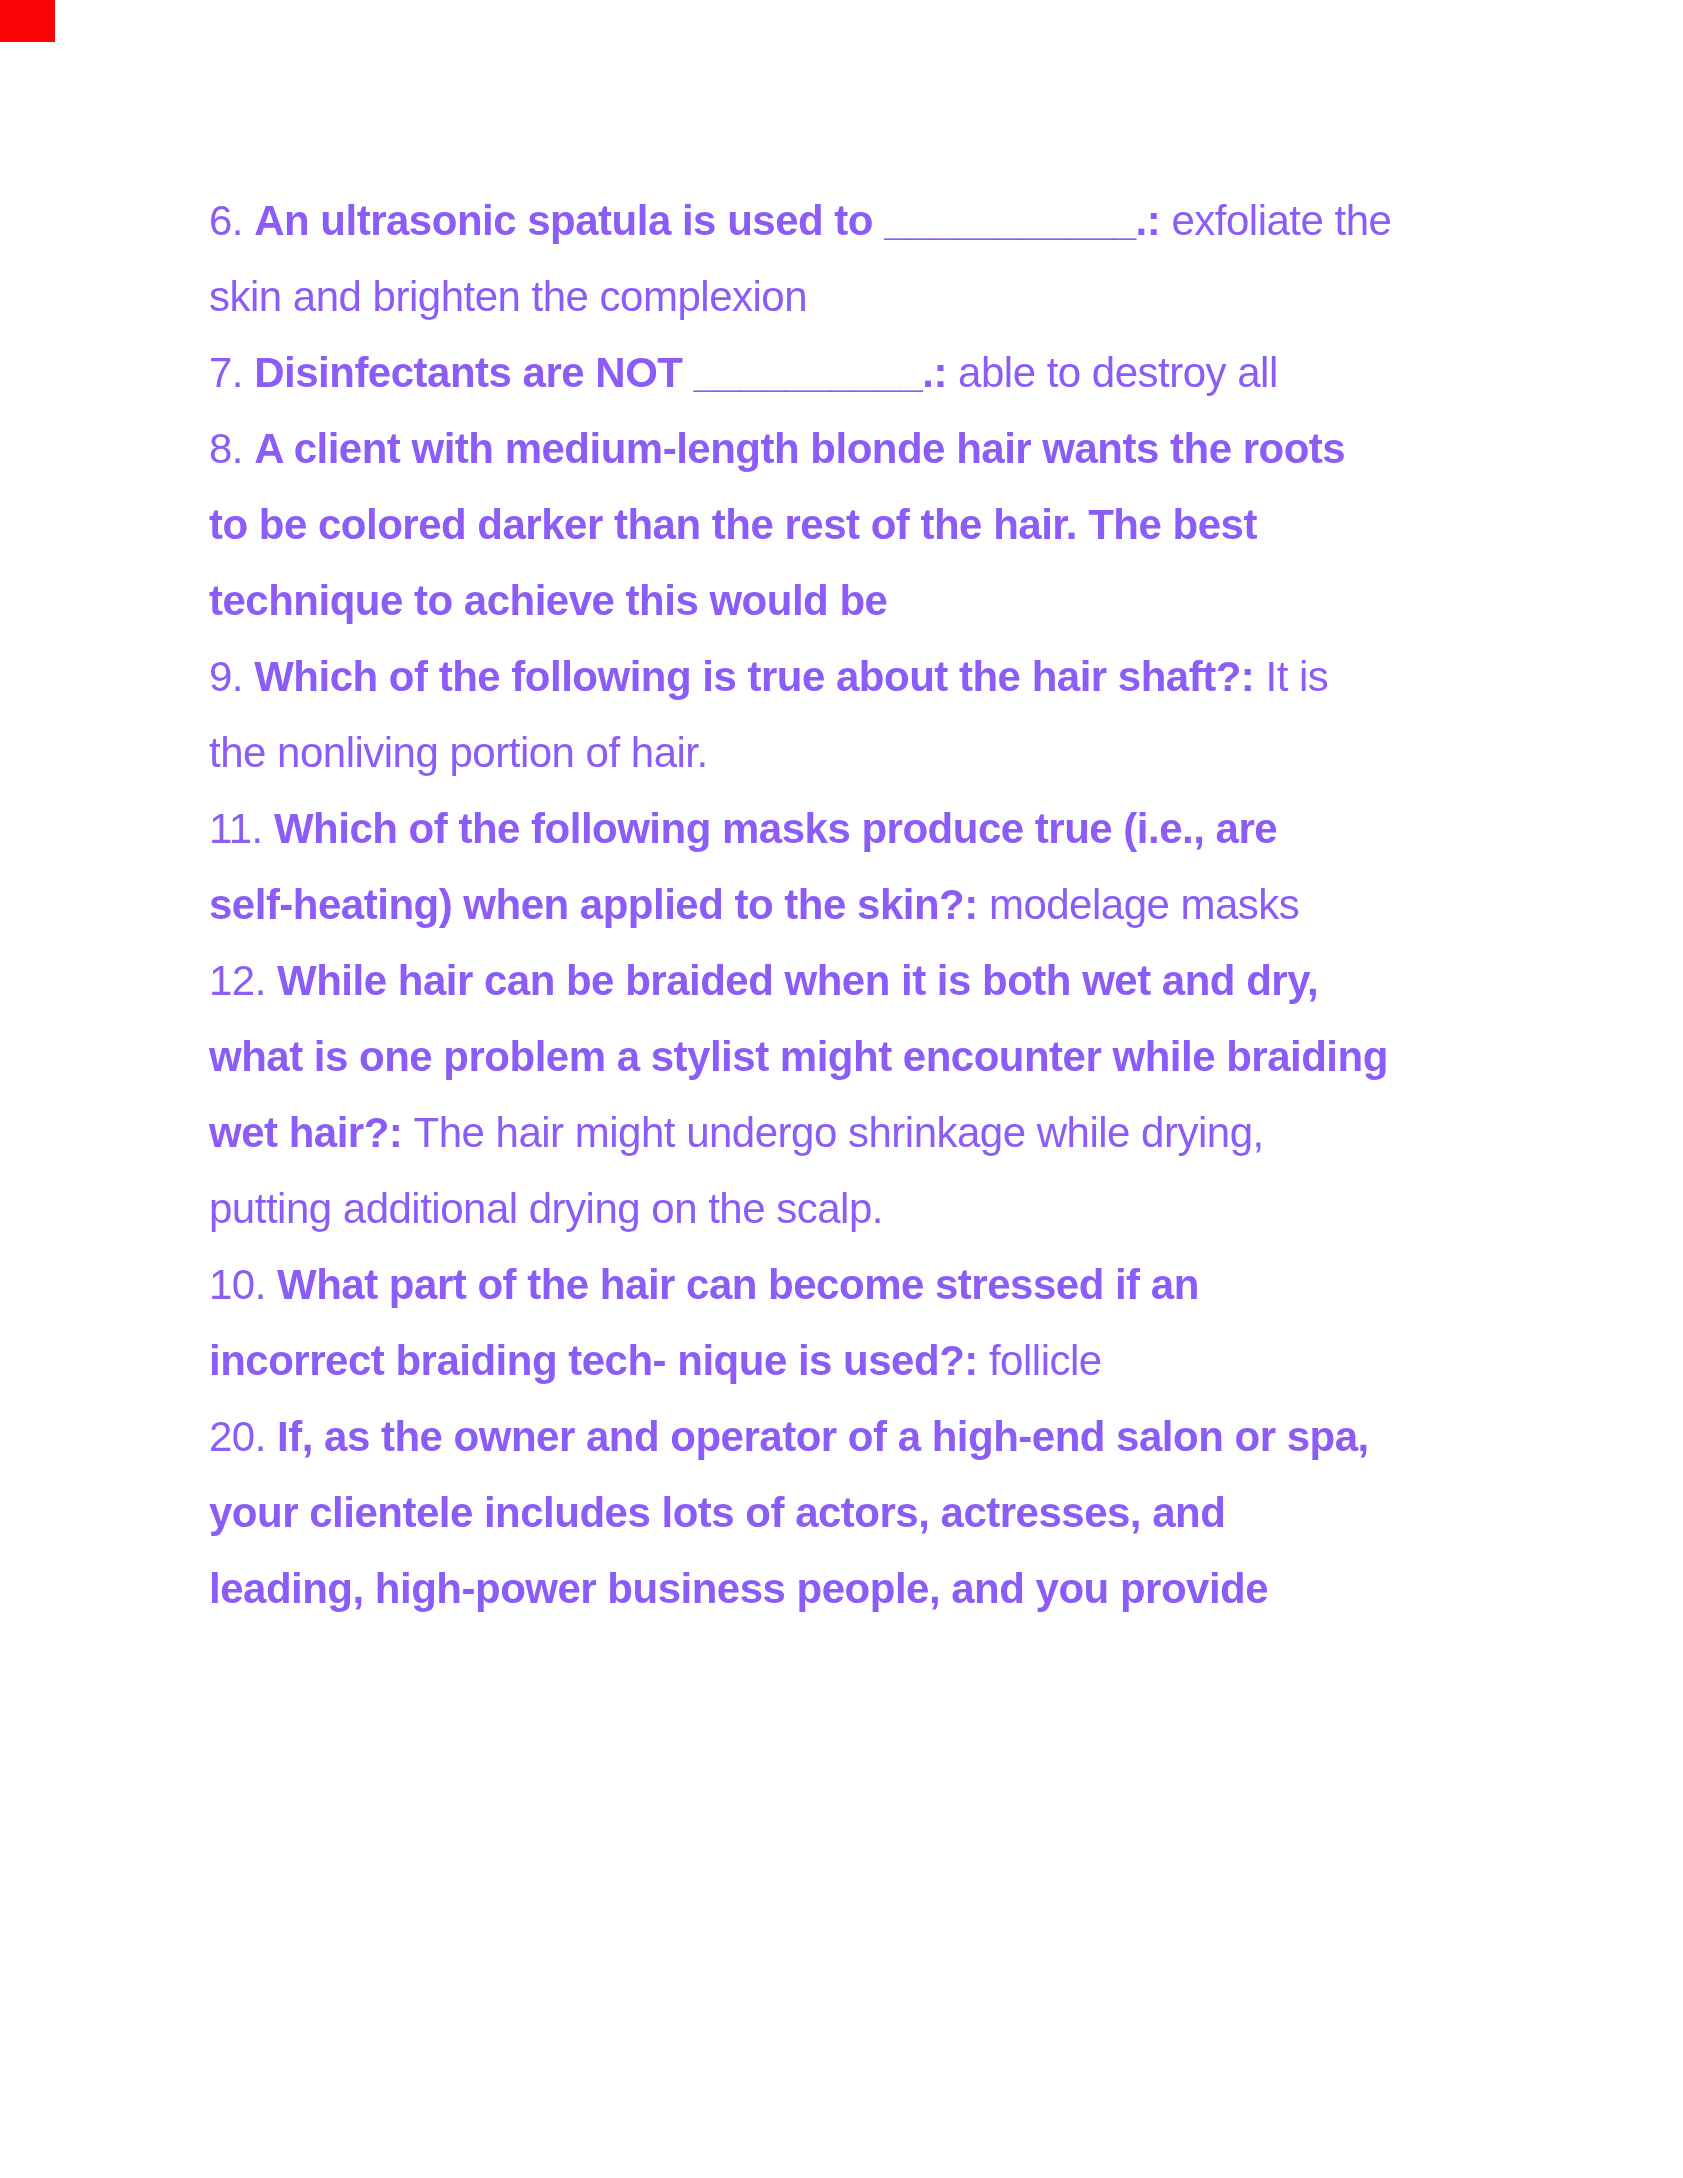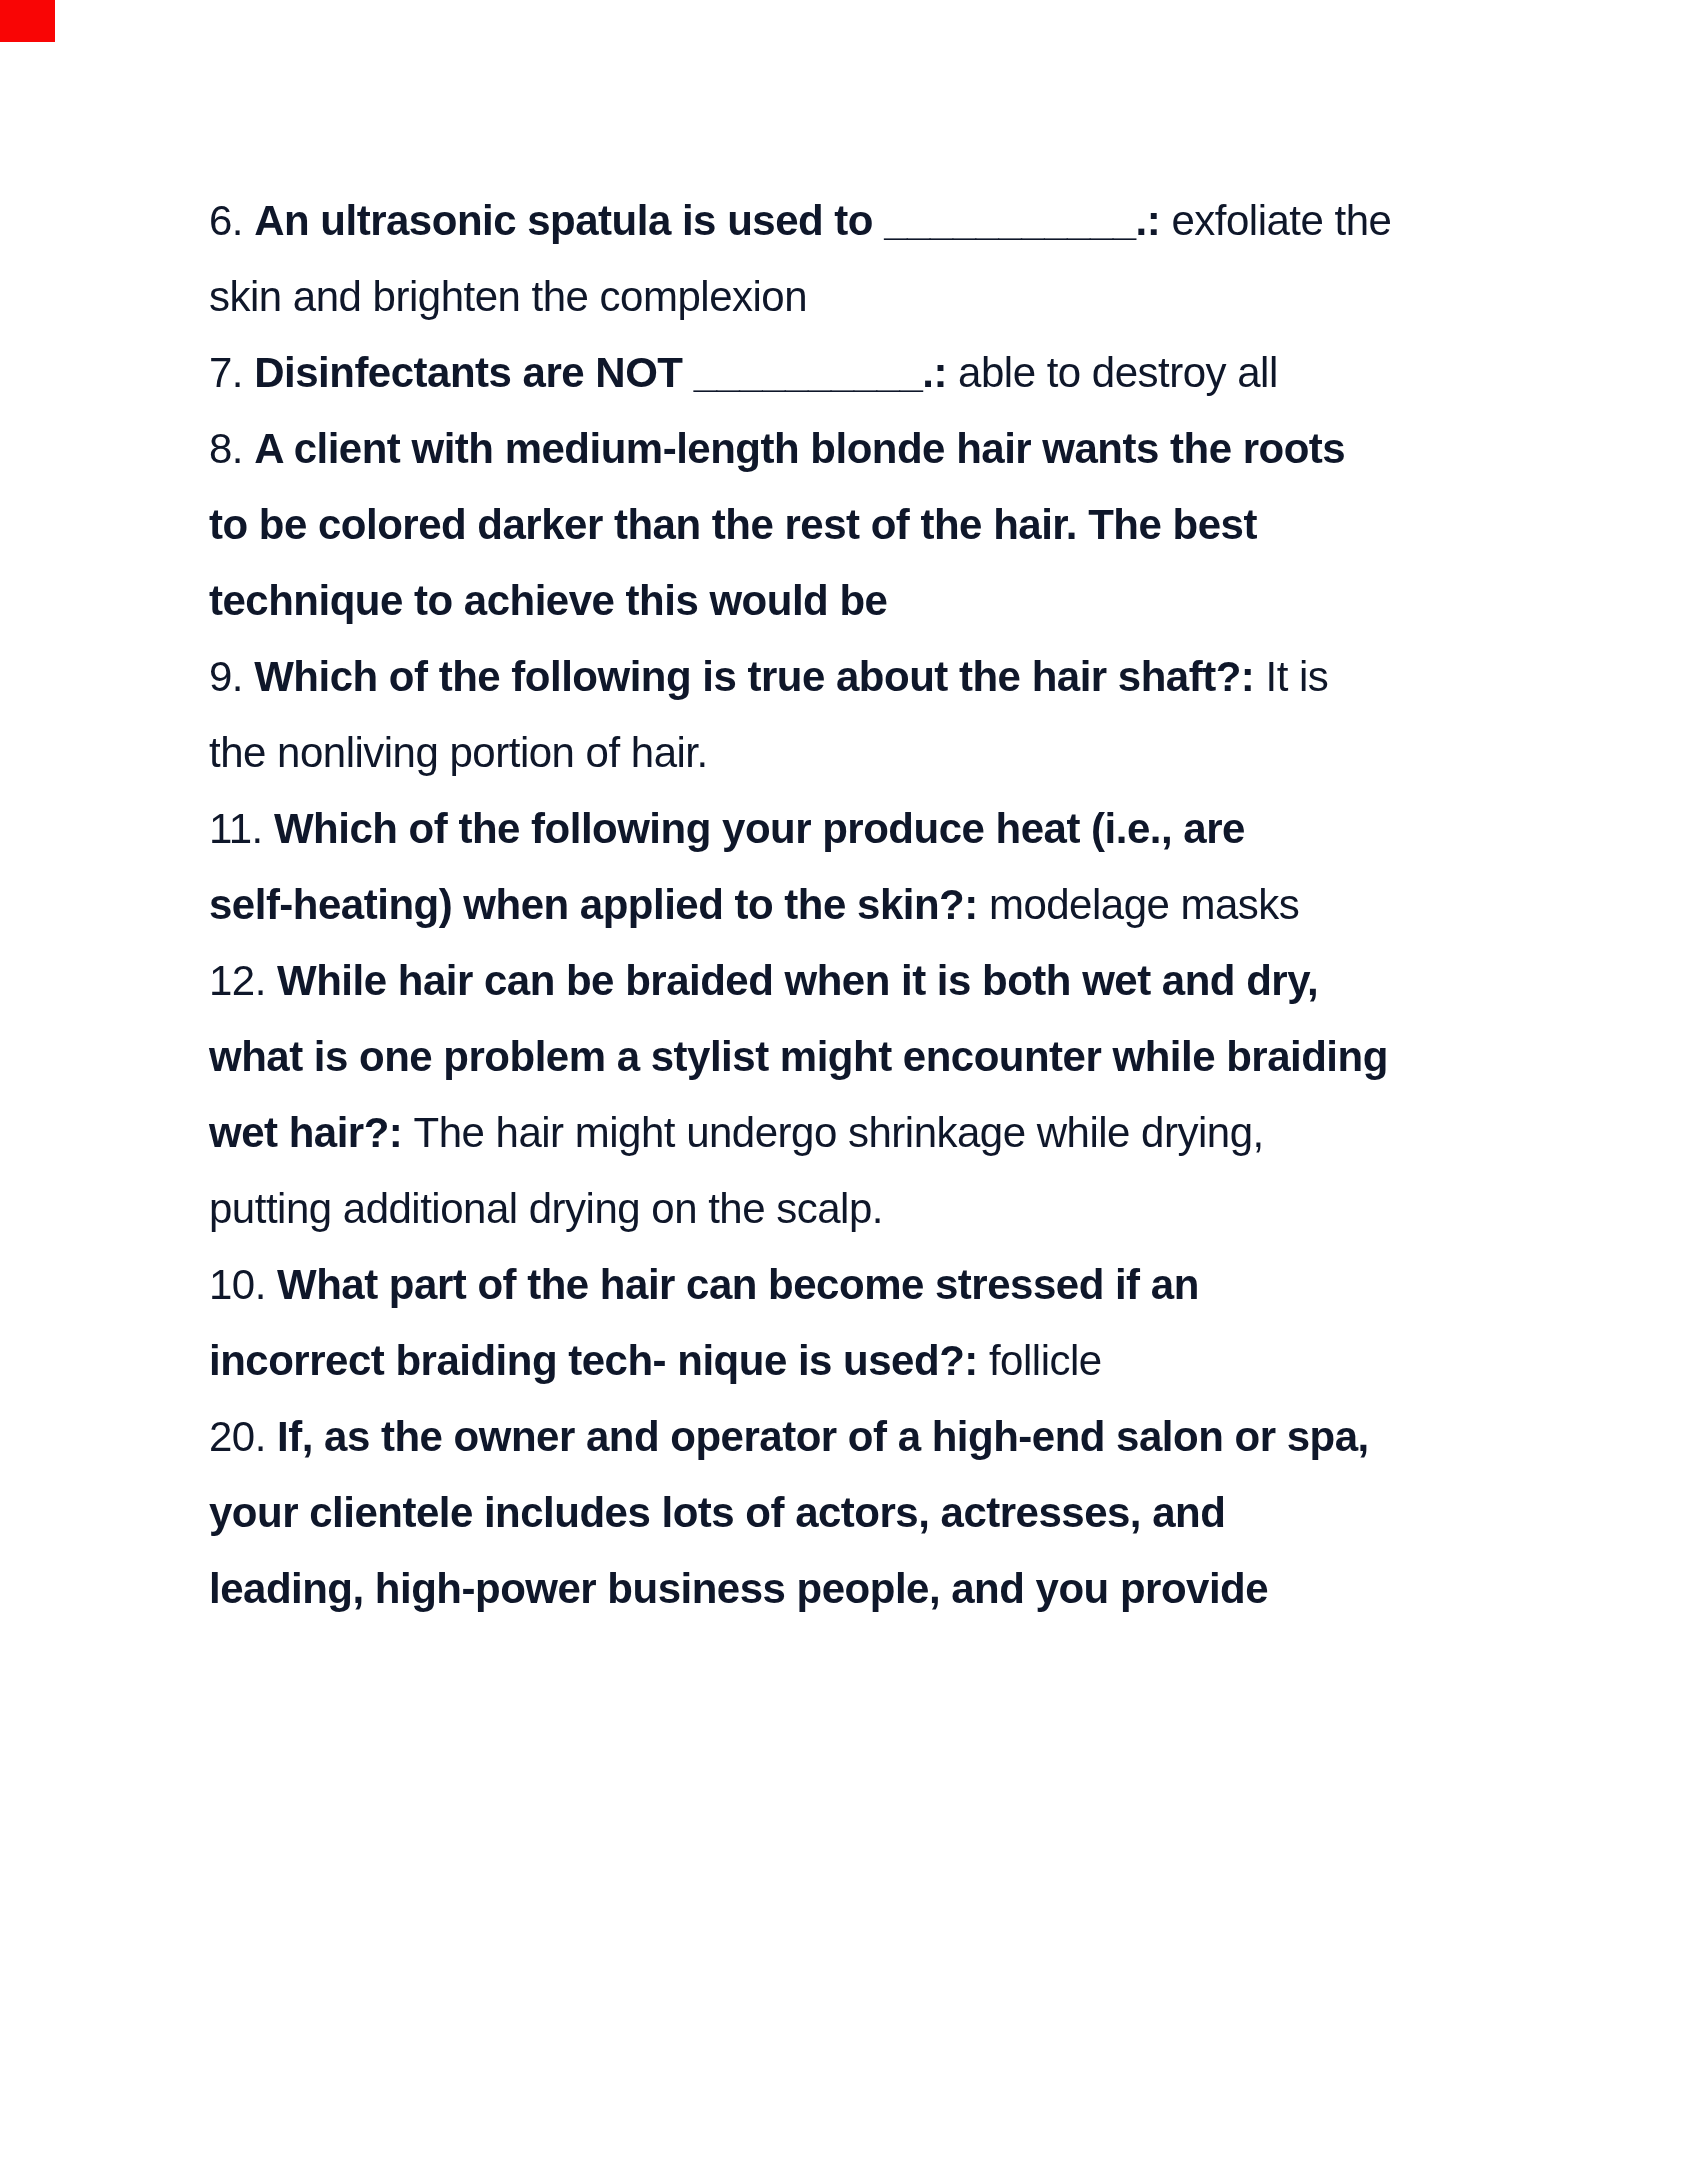--- a/index.html
+++ b/index.html
@@ -30,41 +30,41 @@
   .content {
     position: absolute;
     left: 209px;
     top: 183px;
     width: 1317px;
   }
   .line {
     font-size: 42px;
     line-height: 76px;
     letter-spacing: -0.5px;
-    color: #0f172a;
+    color: #8b5cf6;
     white-space: pre;
   }
   .seg { font-weight: 400; }
   .seg.b { font-weight: 700; }
 </style>
 </head>
 <body style="background: rgb(255, 255, 255);">
 
 <div class="page">
   <div class="red-marker" style="background: rgb(249, 5, 5);"></div>
   <main class="content" id="text-block">
       <div class="line"><span class="seg">6. </span><span class="seg b">An ultrasonic spatula is used to ___________.: </span><span class="seg">exfoliate the</span></div>
       <div class="line"><span class="seg">skin and brighten the complexion</span></div>
       <div class="line"><span class="seg">7. </span><span class="seg b">Disinfectants are NOT __________.: </span><span class="seg">able to destroy all</span></div>
       <div class="line"><span class="seg">8. </span><span class="seg b">A client with medium-length blonde hair wants the roots</span></div>
       <div class="line"><span class="seg b">to be colored darker than the rest of the hair. The best</span></div>
       <div class="line"><span class="seg b">technique to achieve this would be</span></div>
       <div class="line"><span class="seg">9. </span><span class="seg b">Which of the following is true about the hair shaft?: </span><span class="seg">It is</span></div>
       <div class="line"><span class="seg">the nonliving portion of hair.</span></div>
-      <div class="line"><span class="seg">11. </span><span class="seg b">Which of the following your produce heat (i.e., are</span></div>
+      <div class="line"><span class="seg">11. </span><span class="seg b">Which of the following masks produce true (i.e., are</span></div>
       <div class="line"><span class="seg b">self-heating) when applied to the skin?: </span><span class="seg">modelage masks</span></div>
       <div class="line"><span class="seg">12. </span><span class="seg b">While hair can be braided when it is both wet and dry,</span></div>
       <div class="line"><span class="seg b">what is one problem a stylist might encounter while braiding</span></div>
       <div class="line"><span class="seg b">wet hair?: </span><span class="seg">The hair might undergo shrinkage while drying,</span></div>
       <div class="line"><span class="seg">putting additional drying on the scalp.</span></div>
       <div class="line"><span class="seg">10. </span><span class="seg b">What part of the hair can become stressed if an</span></div>
       <div class="line"><span class="seg b">incorrect braiding tech- nique is used?: </span><span class="seg">follicle</span></div>
       <div class="line"><span class="seg">20. </span><span class="seg b">If, as the owner and operator of a high-end salon or spa,</span></div>
       <div class="line"><span class="seg b">your clientele includes lots of actors, actresses, and</span></div>
       <div class="line"><span class="seg b">leading, high-power business people, and you provide</span></div>

